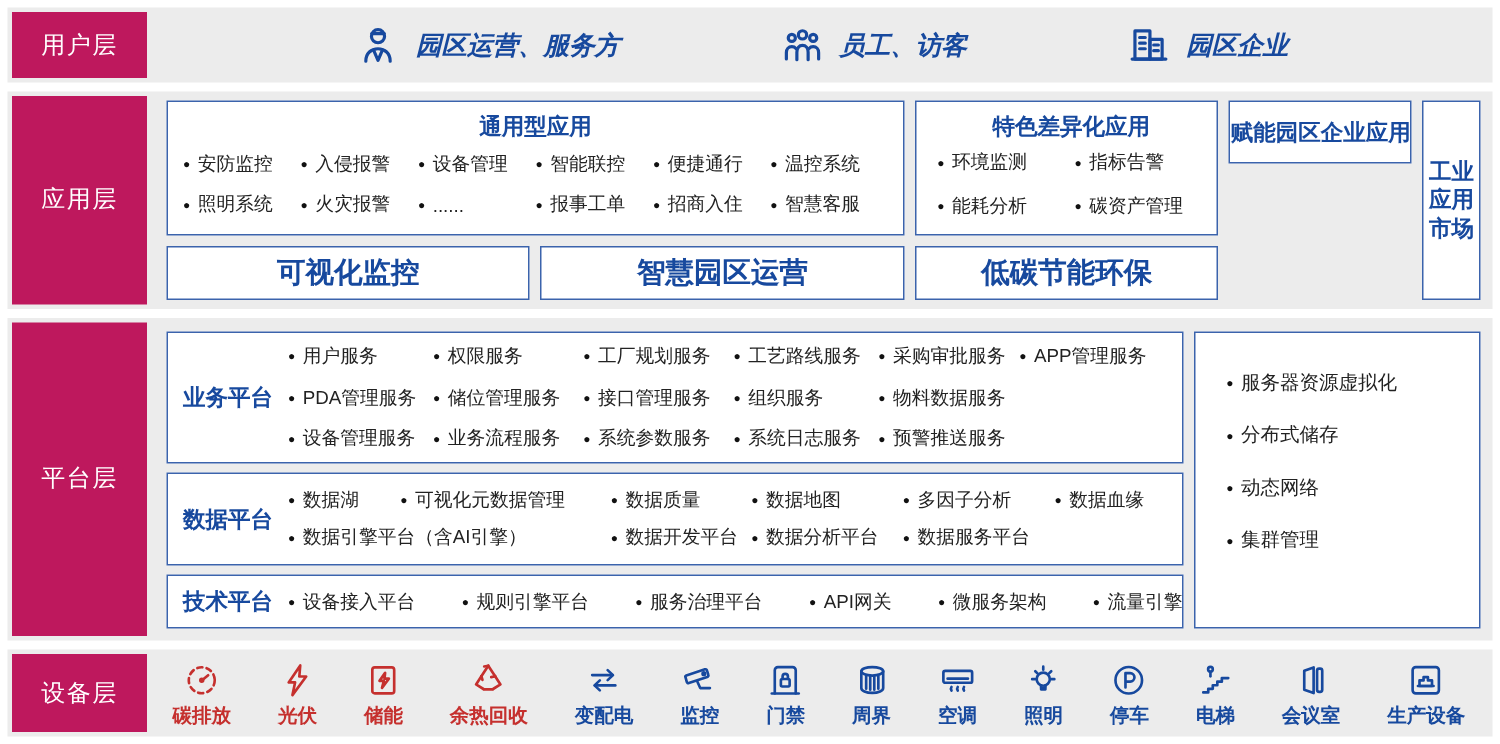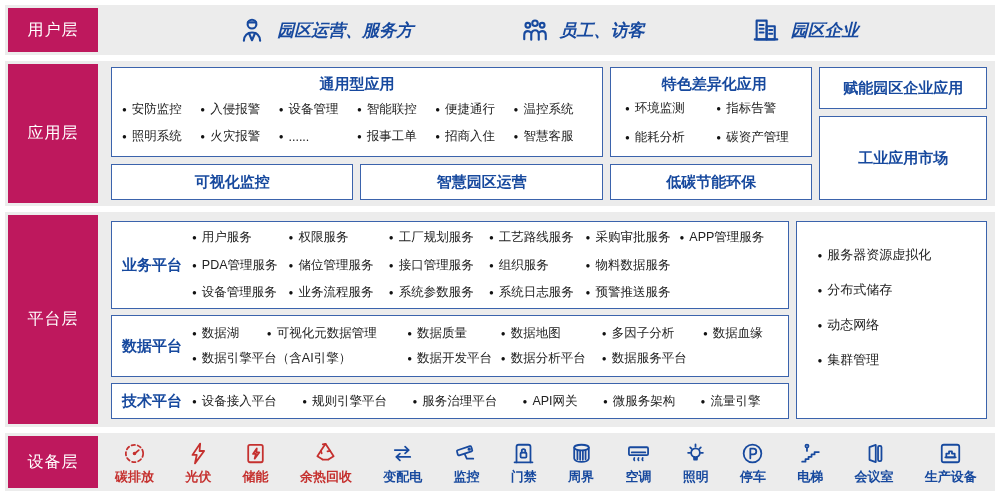--- a/index.html
+++ b/index.html
@@ -18,42 +18,42 @@
   
   .box{background:#fff;border:1.5px solid #3B63AC;box-sizing:border-box;}
   .box-title{color:#17499E;font-weight:bold;font-size:15px;text-align:center;}
   .cell{display:flex;align-items:center;font-size:12.5px;color:#222;white-space:nowrap;}
   .cell::before{content:"●";font-size:8px;margin-right:5px;color:#111;flex:0 0 auto;}
   .empty{visibility:hidden;}
   
   .app-content{flex:1;display:flex;gap:7px;padding:6px 8px 6px 10px;}
   .app-colA{flex:505 0 0;display:flex;flex-direction:column;gap:7px;min-width:0;}
   .app-colB{flex:208 0 0;display:flex;flex-direction:column;gap:7px;min-width:0;}
-  .app-colC{flex:172 0 0;display:flex;flex-direction:column;gap:7px;min-width:0;}
+  .app-colC{flex:172 0 0;display:flex;flex-direction:row;gap:7px;min-width:0;}
   .general-box{flex:1;padding:7px 10px 4px 10px;display:flex;flex-direction:column;}
   .general-grid{flex:1;display:grid;grid-template-columns:repeat(6,1fr);align-content:space-evenly;row-gap:3px;}
   .featured-box{flex:1;padding:7px 8px 4px 14px;display:flex;flex-direction:column;}
   .featured-grid{flex:1;display:grid;grid-template-columns:1.05fr 1fr;align-content:space-evenly;row-gap:6px;}
   .banner-row{height:36px;display:flex;gap:7px;}
-  .banner{flex:1;display:flex;align-items:center;justify-content:center;color:#17499E;font-weight:bold;font-size:15px;}
+  .banner{flex:1;display:flex;align-items:center;justify-content:center;color:#17499E;font-weight:bold;font-size:19px;}
   .empower-box{height:42px;display:flex;align-items:center;justify-content:center;}
   .market-box{flex:1;display:flex;align-items:center;justify-content:center;}
   
   .plat-content{flex:1;display:flex;gap:7px;padding:9px 8px 8px 10px;}
   .plat-left{flex:718 0 0;display:flex;flex-direction:column;gap:6px;min-width:0;}
   .sec-box{display:flex;align-items:stretch;}
   .sec-title{width:80px;flex:0 0 auto;display:flex;align-items:center;justify-content:center;color:#17499E;font-weight:bold;font-size:15px;}
   .business-box{height:88px;}
   .biz-grid{flex:1;display:grid;grid-template-columns:1.08fr 1.12fr 1.12fr 1.08fr 1.05fr 0.95fr;align-content:space-evenly;row-gap:4px;padding-right:24px;}
   .data-box{height:62px;}
   .data-rows{flex:1;display:flex;flex-direction:column;justify-content:space-evenly;padding-right:6px;}
   .data-row1{display:grid;grid-template-columns:0.8fr 1.5fr 1fr 1.08fr 1.08fr 0.85fr;}
   .data-row2{display:grid;grid-template-columns:2.3fr 1fr 1.08fr 1.08fr 0.85fr;}
   .tech-box{height:36px;}
-  .tech-items{flex:1;display:flex;align-items:center;justify-content:space-between;padding-right:28px;}
+  .tech-items{flex:1;display:flex;align-items:center;justify-content:space-between;}
   .infra-box{flex:172 0 0;display:flex;flex-direction:column;justify-content:flex-start;gap:17px;padding:24px 6px 4px 20px;}
   .infra-box .cell{font-size:13px;}
   
   .device-content{flex:1;display:flex;align-items:center;justify-content:space-between;padding:2px 18px 0 14px;}
   .device-item{display:flex;flex-direction:column;align-items:center;gap:2px;}
   .device-item .ic{width:25px;height:25px;display:flex;align-items:center;justify-content:center;}
   .device-item .lbl{font-size:13px;font-weight:bold;white-space:nowrap;}
   .device-item.red{color:#C5302E;}
   .device-item.blue{color:#17499E;}
   svg{display:block;}

